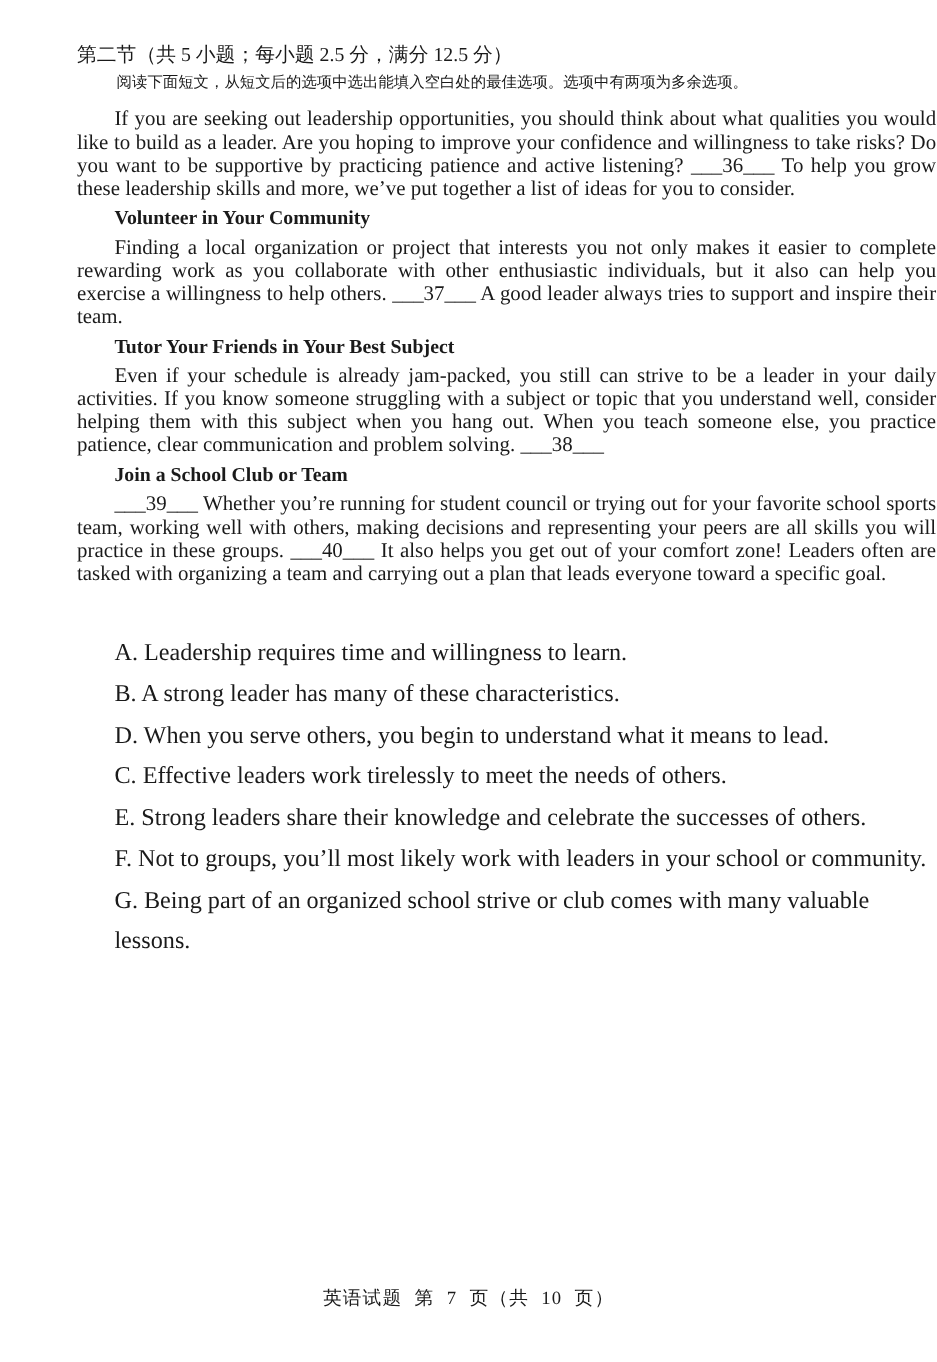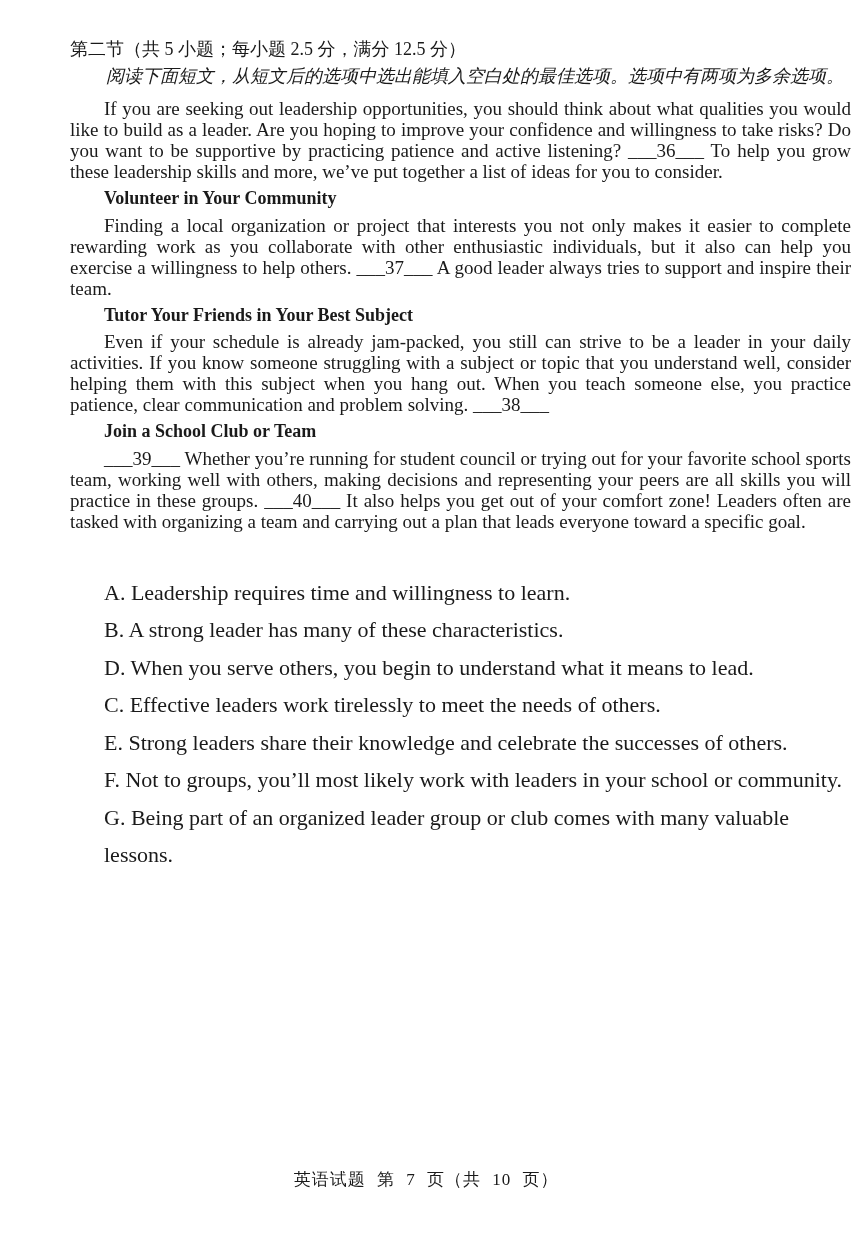--- a/index.html
+++ b/index.html
@@ -3,21 +3,21 @@
 <meta charset="utf-8">
 <style>
   html, body { margin: 0; padding: 0; background: #ffffff; }
   body {
     width: 852px; height: 1238px; position: relative; overflow: hidden;
     color: #1a1a1a;
     font-family: "Liberation Serif", "DejaVu Serif", serif;
   }
   .page { position: absolute; left: 30px; top: 36px; width: 781px; margin-left: 40px; }
   .cn-head { font-size: 18px; line-height: 26px; margin: 0; }
-  .cn-inst { font-size: 18px; line-height: 28px; text-indent: 36px; margin: 0; text-align: justify; font-style: italic; }
+  .cn-inst { font-size: 14px; line-height: 28px; text-indent: 36px; margin: 0; text-align: justify; }
   .para {
     font-size: 19px; line-height: 21px; margin: 0;
     text-indent: 34px; text-align: justify; text-align-last: left;
   }
   .intro { margin-top: 8px; }
   .heading {
     font-size: 18px; line-height: 32.5px; font-weight: bold;
     padding-left: 34px; margin: 0;
   }
   .blank { white-space: nowrap; }
@@ -48,17 +48,17 @@
   <p class="heading">Join a School Club or Team</p>
   <p class="para"><span class="blank">___39___</span><span> Whether you’re running for student council or trying out for your favorite school sports team, working well with others, making decisions and representing your peers are all skills you will practice in these groups. </span><span class="blank">___40___</span><span> It also helps you get out of your comfort zone! Leaders often are tasked with organizing a team and carrying out a plan that leads everyone toward a specific goal.</span></p>
 
   <div class="options">
     <p class="option">A. Leadership requires time and willingness to learn.</p>
     <p class="option">B. A strong leader has many of these characteristics.</p>
     <p class="option">D. When you serve others, you begin to understand what it means to lead.</p>
     <p class="option">C. Effective leaders work tirelessly to meet the needs of others.</p>
     <p class="option">E. Strong leaders share their knowledge and celebrate the successes of others.</p>
     <p class="option">F. Not to groups, you’ll most likely work with leaders in your school or community.</p>
-    <p class="option">G. Being part of an organized leader group or club comes with many valuable lessons.</p>
+    <p class="option">G. Being part of an organized school strive or club comes with many valuable lessons.</p>
   </div>
 </div>
 
 <div class="footer">英语试题 第 7 页（共 10 页）</div>
 
 </body></html>

